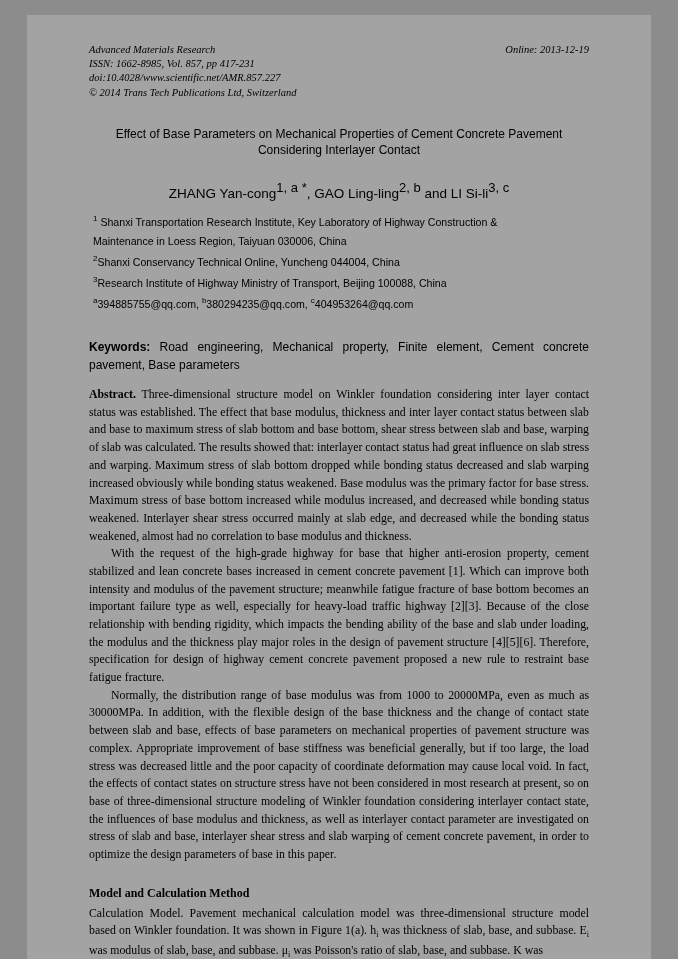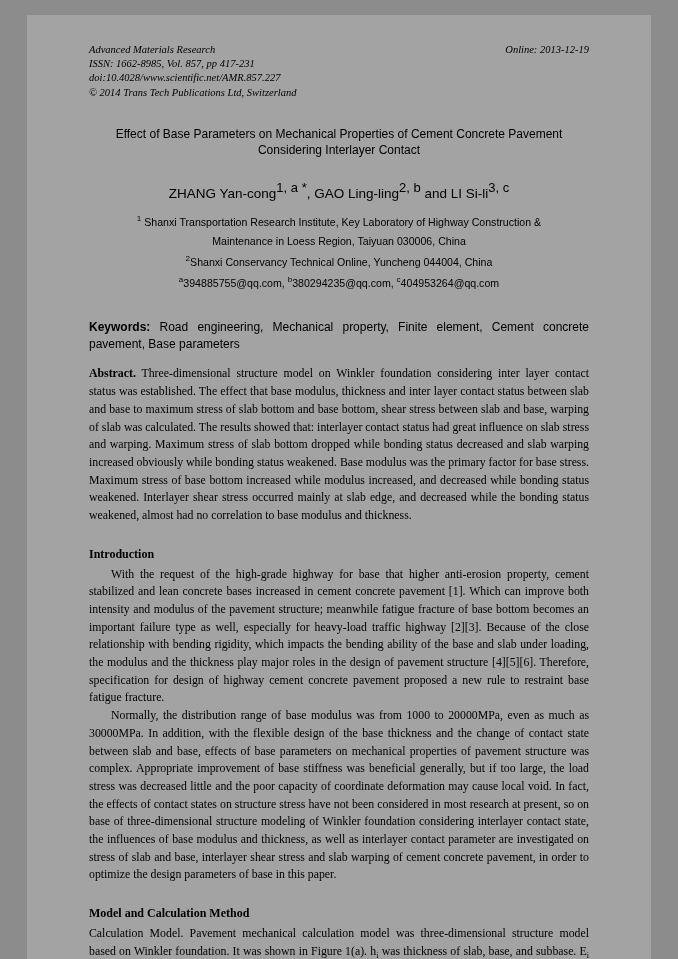--- a/index.html
+++ b/index.html
@@ -53,21 +53,21 @@
     font-family: "Liberation Sans", sans-serif;
     font-size: 13.5px;
     text-align: center;
     margin-top: 22px;
   }
   .authors sup { font-size: 13px; }
 
   .affil {
     font-family: "Liberation Sans", sans-serif;
     font-size: 10.6px;
-    text-align: center;
+    text-align: left;
     line-height: 1.9;
     margin-top: 10px;
   }
   .affil sup { font-size: 8px; }
   .affil div { padding: 0 4px; }
 
   
   .keywords {
     margin-top: 26px;
     font-size: 12px;
@@ -126,31 +126,31 @@
   <div class="title">Effect of Base Parameters on Mechanical Properties of Cement Concrete Pavement Considering Interlayer Contact</div>
 
   <div class="authors">
     <span>ZHANG Yan-cong</span><sup>1, a *</sup><span>, GAO Ling-ling</span><sup>2, b</sup><span> and  LI Si-li</span><sup>3, c</sup>
   </div>
 
   <div class="affil">
     <div><sup>1</sup><span> Shanxi Transportation Research Institute, Key Laboratory of Highway Construction &amp;</span></div>
     <div><span>Maintenance in Loess Region, Taiyuan 030006, China</span></div>
     <div><sup>2</sup><span>Shanxi Conservancy Technical Online, Yuncheng 044004, China</span></div>
+    <div><sup>3</sup><span>Research Institute of Highway Ministry of Transport, Beijing 100088, China</span></div>
     <div><sup>a</sup><span>394885755@qq.com, </span><sup>b</sup><span>380294235@qq.com, </span><sup>c</sup><span>404953264@qq.com</span></div>
   </div>
 
   <div class="keywords">
     <b>Keywords:</b><span> Road engineering, Mechanical property, Finite element, Cement concrete pavement, Base parameters</span>
   </div>
 
   <div class="abstract">
     <b>Abstract.</b><span> Three-dimensional structure model on Winkler foundation considering inter layer contact status was established. The effect that base modulus, thickness and inter layer contact status between slab and base to maximum stress of slab bottom and base bottom, shear stress between slab and base, warping of slab was calculated. The results showed that: interlayer contact status had great influence on slab stress and warping. Maximum stress of slab bottom dropped while bonding status decreased and slab warping increased obviously while bonding status weakened. Base modulus was the primary factor for base stress. Maximum stress of base bottom increased while modulus increased, and decreased while bonding status weakened. Interlayer shear stress occurred mainly at slab edge, and decreased while the bonding status weakened, almost had no correlation to base modulus and thickness.</span>
   </div>
 
-  <div class="section-head">Introduction</div>
   <p class="body-par">With the request of the high-grade highway for base that higher anti-erosion property, cement stabilized and lean concrete bases increased in cement concrete pavement [1]. Which can improve both intensity and modulus of the pavement structure; meanwhile fatigue fracture of base bottom becomes an important failure type as well, especially for heavy-load traffic highway [2][3]. Because of the close relationship with bending rigidity, which impacts the bending ability of the base and slab under loading, the modulus and the thickness play major roles in the design of pavement structure [4][5][6]. Therefore, specification for design of highway cement concrete pavement proposed a new rule to restraint base fatigue fracture.</p>
   <p class="body-par tight">Normally, the distribution range of base modulus was from 1000 to 20000MPa, even as much as 30000MPa. In addition, with the flexible design of the base thickness and the change of contact state between slab and base, effects of base parameters on mechanical properties of pavement structure was complex. Appropriate improvement of base stiffness was beneficial generally, but if too large, the load stress was decreased little and the poor capacity of coordinate deformation may cause local void. In fact, the effects of contact states on structure stress have not been considered in most research at present, so on base of three-dimensional structure modeling of Winkler foundation considering interlayer contact state, the influences of base modulus and thickness, as well as interlayer contact parameter are investigated on stress of slab and base, interlayer shear stress and slab warping of cement concrete pavement, in order to optimize the design parameters of base in this paper.</p>
 
   <div class="section-head">Model and Calculation Method</div>
   <p class="body-par noindent"><b>Calculation Model.</b><span> Pavement mechanical calculation model was three-dimensional structure model based on Winkler foundation. It was shown in Figure 1(a). h</span><sub>i</sub><span> was thickness of slab, base, and subbase. E</span><sub>i</sub><span> was modulus of slab, base, and subbase. μ</span><sub>i</sub><span> was Poisson's ratio of slab, base, and subbase. K was</span></p>
 
 </div>
 
 </body></html>

